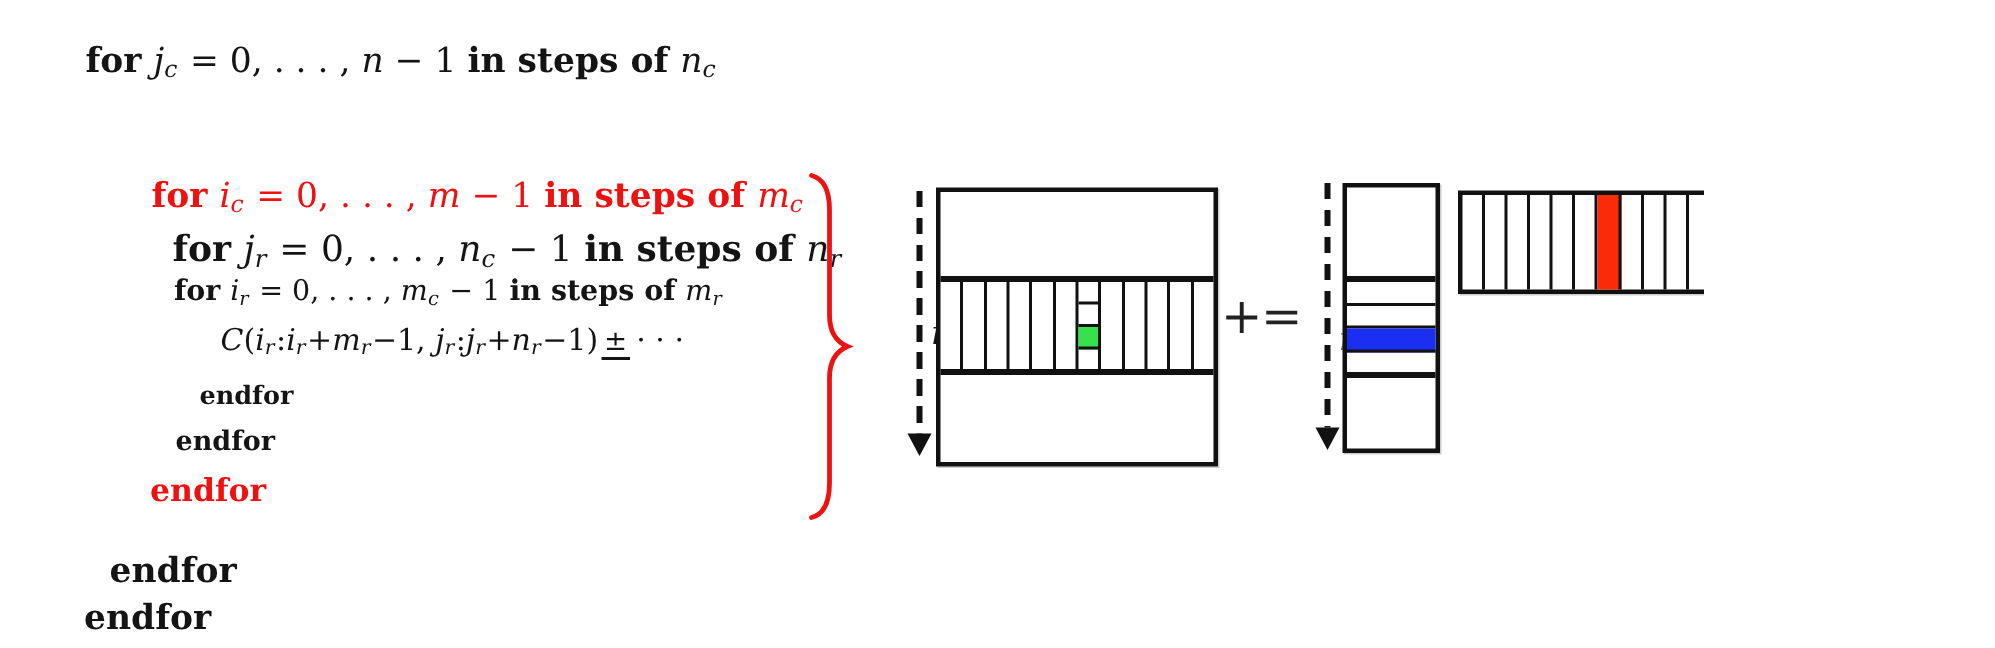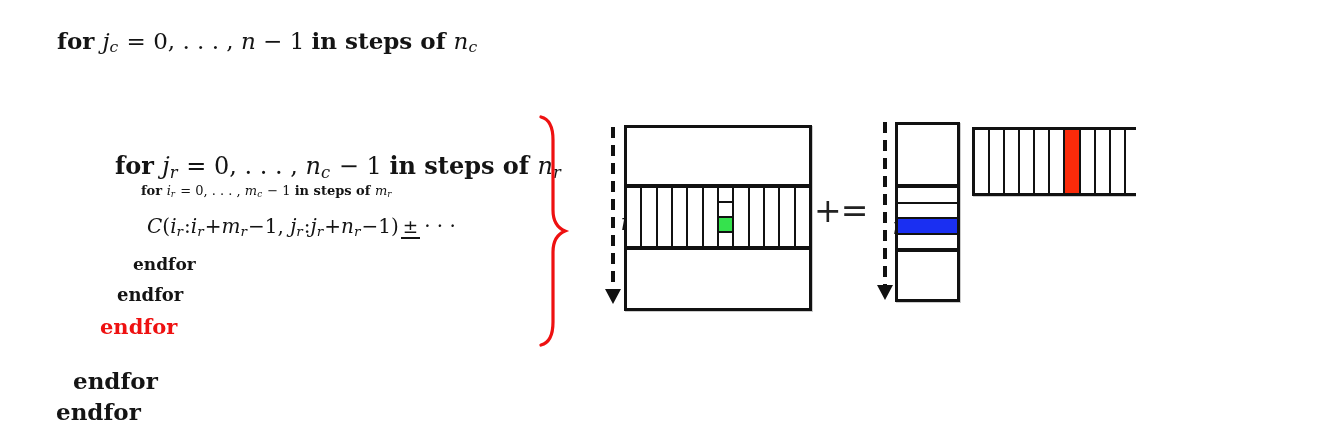--- a/index.html
+++ b/index.html
@@ -12,21 +12,21 @@
   .kw{font-weight:700;}
   .m{font-style:italic;}
   .sb{font-style:italic;font-size:68%;vertical-align:-0.22em;margin-right:1px;}
   .pl{}
   .pmeq{display:inline-block;line-height:1.0;border-bottom:2px solid currentColor;
         padding:0 2px 1px 2px;margin:0 4px 0 2px;font-size:92%;}
   #cl-0{left:57px; top:27px; font-size:23px;}
   #cl-1{left:76px; top:59px; font-size:23px;}
   #cl-2{left:101px;top:117px;font-size:23px;}
   #cl-3{left:115px;top:151px;font-size:24px;}
-  #cl-4{left:141px;top:183px;font-size:13px;}
+  #cl-4{left:116px;top:183px;font-size:19px;}
   #cl-5{left:147px;top:214px;font-size:20px;}
   #cl-6{left:133px;top:254px;font-size:17px;}
   #cl-7{left:117px;top:284px;font-size:18px;}
   #cl-8{left:100px;top:314px;font-size:21px;}
   #cl-9{left:73px; top:367px;font-size:23px;}
   #cl-10{left:56px;top:398px;font-size:23px;}
 
   
   #brace{position:absolute;left:536px;top:114px;}
 
@@ -68,20 +68,21 @@
 
   #plusEq{position:absolute;left:814px;top:191px;font-size:33px;color:#222;letter-spacing:-1px;}
 </style>
 </head>
 <body>
 
 <div id="stage">
 
   <div id="code">
       <div class="codeline" id="cl-0"><span class="kw">for </span><span class="m">j</span><span class="sb">c</span><span class="pl"> = 0, . . . , </span><span class="m">n</span><span class="pl"> − 1 </span><span class="kw">in steps of </span><span class="m">n</span><span class="sb">c</span></div>
+      <div class="codeline" id="cl-2" style="color: rgb(238, 17, 17);"><span class="kw">for </span><span class="m">i</span><span class="sb">c</span><span class="pl"> = 0, . . . , </span><span class="m">m</span><span class="pl"> − 1 </span><span class="kw">in steps of </span><span class="m">m</span><span class="sb">c</span></div>
       <div class="codeline" id="cl-3"><span class="kw">for </span><span class="m">j</span><span class="sb">r</span><span class="pl"> = 0, . . . , </span><span class="m">n</span><span class="sb">c</span><span class="pl"> − 1 </span><span class="kw">in steps of </span><span class="m">n</span><span class="sb">r</span></div>
       <div class="codeline" id="cl-4"><span class="kw">for </span><span class="m">i</span><span class="sb">r</span><span class="pl"> = 0, . . . , </span><span class="m">m</span><span class="sb">c</span><span class="pl"> − 1 </span><span class="kw">in steps of </span><span class="m">m</span><span class="sb">r</span></div>
       <div class="codeline" id="cl-5"><span class="m">C</span><span class="pl">(</span><span class="m">i</span><span class="sb">r</span><span class="pl">:</span><span class="m">i</span><span class="sb">r</span><span class="pl">+</span><span class="m">m</span><span class="sb">r</span><span class="pl">−1, </span><span class="m">j</span><span class="sb">r</span><span class="pl">:</span><span class="m">j</span><span class="sb">r</span><span class="pl">+</span><span class="m">n</span><span class="sb">r</span><span class="pl">−1)</span><span class="pmeq">±</span><span class="pl">· · ·</span></div>
       <div class="codeline" id="cl-6"><span class="kw">endfor</span></div>
       <div class="codeline" id="cl-7"><span class="kw">endfor</span></div>
       <div class="codeline" id="cl-8" style="color: rgb(238, 17, 17);"><span class="kw">endfor</span></div>
       <div class="codeline" id="cl-9"><span class="kw">endfor</span></div>
       <div class="codeline" id="cl-10"><span class="kw">endfor</span></div>
     </div>
 

